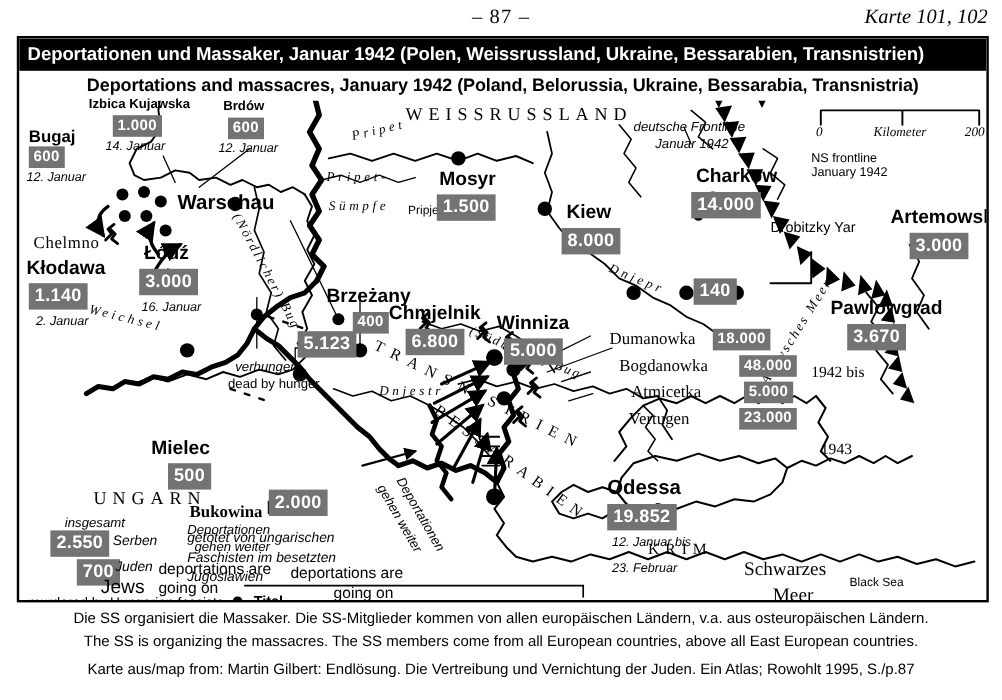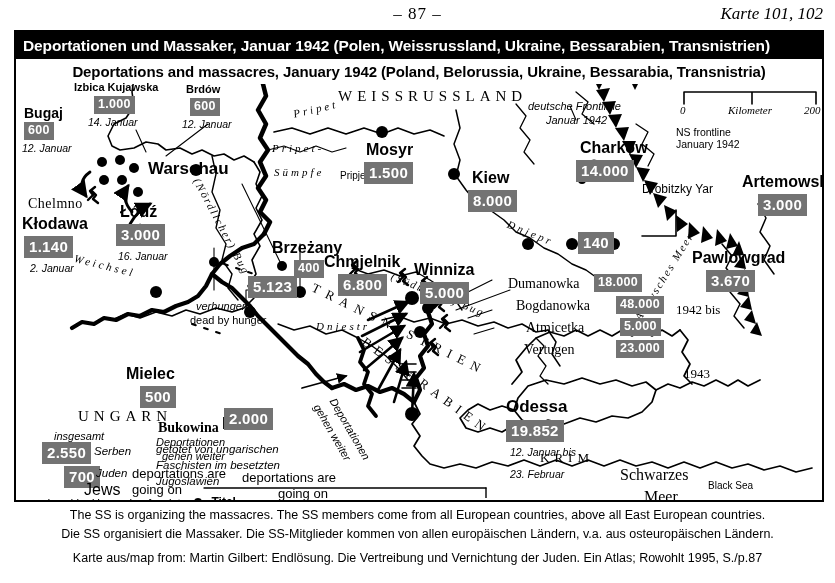--- a/index.html
+++ b/index.html
@@ -541,18 +541,18 @@
 
       <div style="left:178px; top:408px;">
         <span class="legend-dot"></span>
         <span class="legend-row" style="margin-left:5px;">Titel</span>
       </div>
 
     </div>
   </div>
 
   <div class="footer" id="footer-1">
+    <div>Die SS organisiert die Massaker. Die SS-Mitglieder kommen von allen europäischen Ländern, v.a. aus osteuropäischen Ländern.</div>
     <div>The SS is organizing the massacres. The SS members come from all European countries, above all East European countries.</div>
-    <div>Die SS organisiert die Massaker. Die SS-Mitglieder kommen von allen europäischen Ländern, v.a. aus osteuropäischen Ländern.</div>
   </div>
   <div class="footer" id="footer-2">Karte aus/map from: Martin Gilbert: Endlösung. Die Vertreibung und Vernichtung der Juden. Ein Atlas; Rowohlt 1995, S./p.87</div>
 
 </div>
 
 </body></html>

